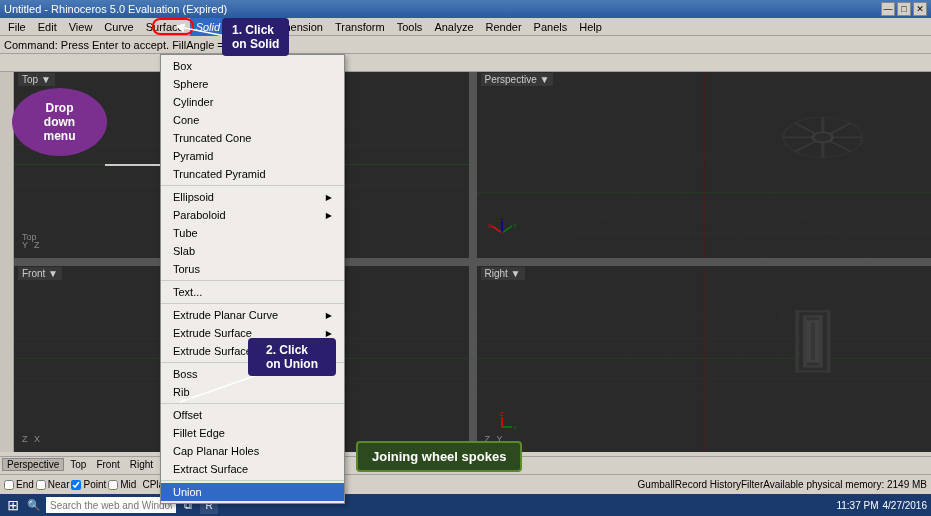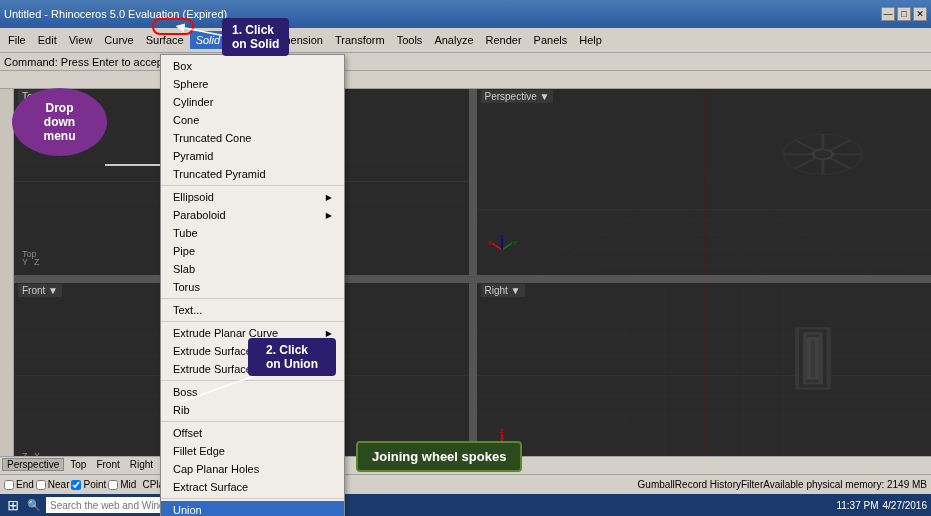--- a/index.html
+++ b/index.html
@@ -2,38 +2,38 @@
 <html><head>
   <meta charset="utf-8">
   <style>
     * { margin: 0; padding: 0; box-sizing: border-box; }
     body { width: 931px; height: 516px; overflow: hidden; font-family: 'Segoe UI', Arial, sans-serif; font-size: 11px; background: #d4d0c8; position: relative; }
 
     
     #titlebar {
       background: linear-gradient(to bottom, #4a7ab5, #2a5a9f);
       color: white;
-      height: 28px;
+      height: 18px;
       display: flex;
       align-items: center;
       justify-content: space-between;
       padding: 0 4px;
       font-size: 11px;
     }
     #titlebar-controls { display: flex; gap: 2px; }
     .title-btn {
       width: 14px; height: 14px; background: #d4d0c8; border: 1px solid #888;
       font-size: 9px; display: flex; align-items: center; justify-content: center;
       cursor: pointer; color: #000;
     }
 
     
     #menubar {
       background: #d4d0c8;
-      height: 25px;
+      height: 18px;
       display: flex;
       align-items: center;
       padding: 0 2px;
       border-bottom: 1px solid #a0a0a0;
     }
     .menu-item {
       padding: 0 6px;
       height: 18px;
       line-height: 18px;
       cursor: pointer;
@@ -495,21 +495,20 @@
     <div class="dropdown-item">Cone</div>
     <div class="dropdown-item">Truncated Cone</div>
     <div class="dropdown-item">Pyramid</div>
     <div class="dropdown-item">Truncated Pyramid</div>
   </div>
 
   <div class="menu-section">
     <div class="dropdown-item">Ellipsoid <span class="submenu-arrow">▶</span></div>
     <div class="dropdown-item">Paraboloid <span class="submenu-arrow">▶</span></div>
     <div class="dropdown-item">Tube</div>
-    <div class="dropdown-item">Pipe</div>
     <div class="dropdown-item">Slab</div>
     <div class="dropdown-item">Torus</div>
   </div>
 
   <div class="menu-section">
     <div class="dropdown-item">Text...</div>
   </div>
 
   <div class="menu-section">
     <div class="dropdown-item">Extrude Planar Curve <span class="submenu-arrow">▶</span></div>

